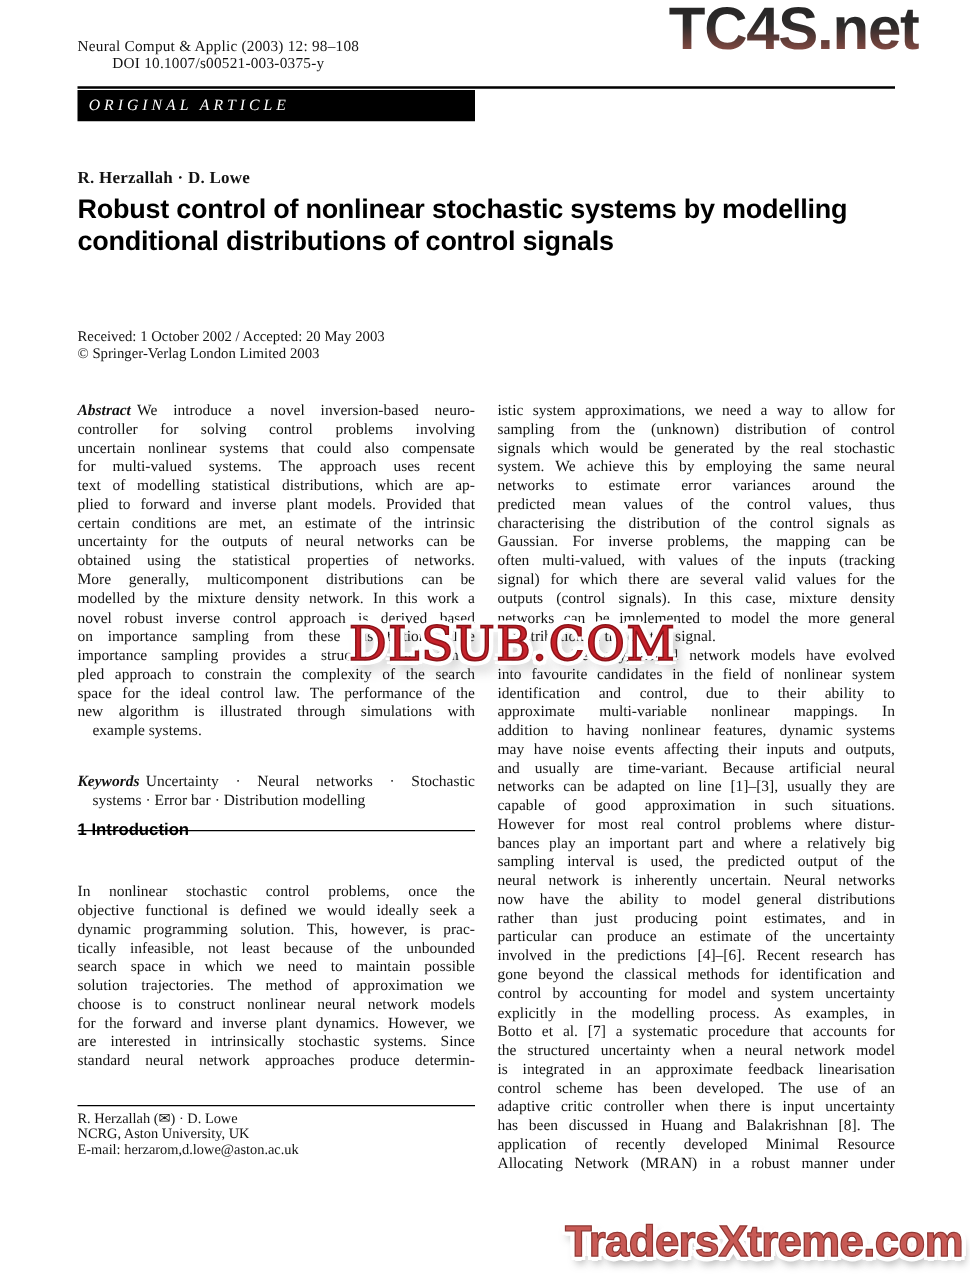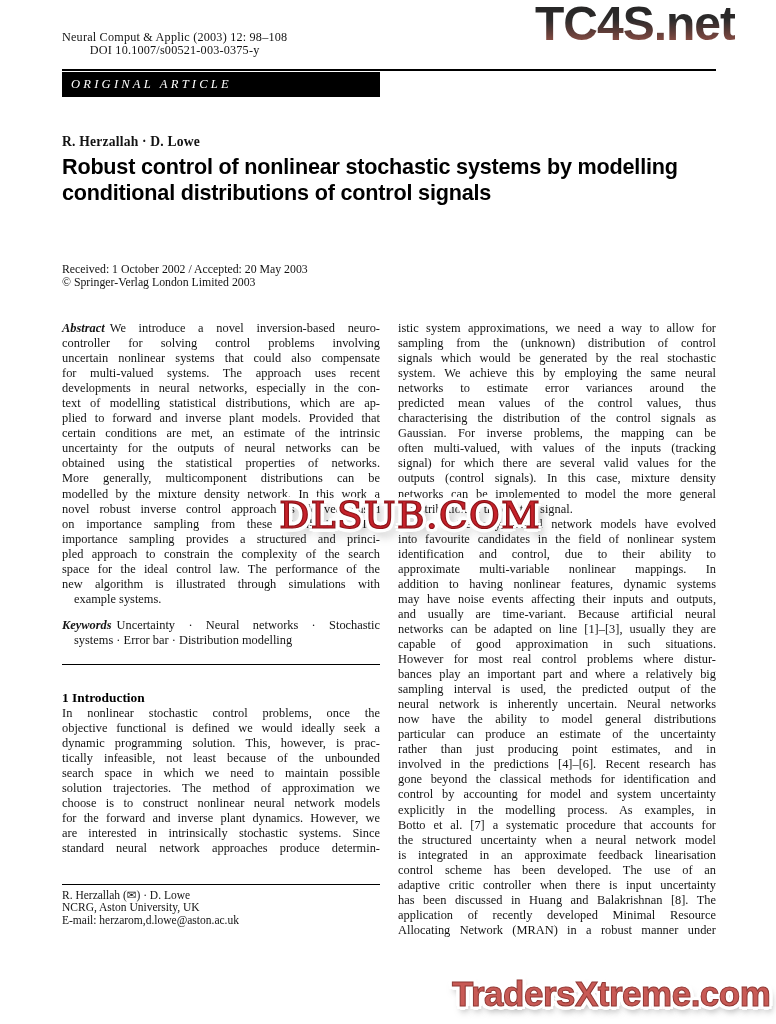--- a/index.html
+++ b/index.html
@@ -38,21 +38,21 @@
   }
   .ln-end   { text-align-last:left;padding-left:12px; }
   .ln-left  { text-align:center; text-align-last:left; }
   .ln-indent{ text-indent:11px;padding-left:48px; }
   .lead-label { font-weight:bold; margin-right:5px;font-style:italic; }
 
   .abstract-block { top:321px; }
   .keywords-block { top:618px; }
   .rule-kw  { left:62px; top:664px; width:318px; height:1.4px; }
   .sec-head {
-    left:62px; top:690px; font-family:Liberation Serif, serif;
+    left:62px; top:656px; font-family:Liberation Sans, sans-serif;
     font-weight:bold; font-size:13.4px; color:#000;
   }
   .intro-block { top:706px; }
 
   .rule-foot { left:62px; top:884px; width:318px; height:1.2px; }
   .footnote  { left:62px; top:889px; }
   .footnote .ln { font-size:11.5px; line-height:12.4px; }
 
   
   .wm { pointer-events:none; z-index:10; white-space:nowrap; }
@@ -113,21 +113,20 @@
   </div>
 
   <div class="abs col col-left abstract-block">
     <div class="ln">
       <span class="lead-label">Abstract</span><span>We introduce a novel inversion-based neuro-</span>
     </div>
     <div>
         <div class="ln">controller for solving control problems involving</div>
         <div class="ln">uncertain nonlinear systems that could also compensate</div>
         <div class="ln">for multi-valued systems. The approach uses recent</div>
-        <div class="ln">developments in neural networks, especially in the con-</div>
         <div class="ln">text of modelling statistical distributions, which are ap-</div>
         <div class="ln">plied to forward and inverse plant models. Provided that</div>
         <div class="ln">certain conditions are met, an estimate of the intrinsic</div>
         <div class="ln">uncertainty for the outputs of neural networks can be</div>
         <div class="ln">obtained using the statistical properties of networks.</div>
         <div class="ln">More generally, multicomponent distributions can be</div>
         <div class="ln">modelled by the mixture density network. In this work a</div>
         <div class="ln">novel robust inverse control approach is derived based</div>
         <div class="ln">on importance sampling from these distributions. The</div>
         <div class="ln">importance sampling provides a structured and princi-</div>
@@ -195,22 +194,22 @@
         <div class="ln">addition to having nonlinear features, dynamic systems</div>
         <div class="ln">may have noise events affecting their inputs and outputs,</div>
         <div class="ln">and usually are time-variant. Because artificial neural</div>
         <div class="ln">networks can be adapted on line [1]–[3], usually they are</div>
         <div class="ln">capable of good approximation in such situations.</div>
         <div class="ln">However for most real control problems where distur-</div>
         <div class="ln">bances play an important part and where a relatively big</div>
         <div class="ln">sampling interval is used, the predicted output of the</div>
         <div class="ln">neural network is inherently uncertain. Neural networks</div>
         <div class="ln">now have the ability to model general distributions</div>
+        <div class="ln">rather than just producing point estimates, and in</div>
         <div class="ln">particular can produce an estimate of the uncertainty</div>
-        <div class="ln">rather than just producing point estimates, and in</div>
         <div class="ln">involved in the predictions [4]–[6]. Recent research has</div>
         <div class="ln">gone beyond the classical methods for identification and</div>
         <div class="ln">control by accounting for model and system uncertainty</div>
         <div class="ln">explicitly in the modelling process. As examples, in</div>
         <div class="ln">Botto et al. [7] a systematic procedure that accounts for</div>
         <div class="ln">the structured uncertainty when a neural network model</div>
         <div class="ln">is integrated in an approximate feedback linearisation</div>
         <div class="ln">control scheme has been developed. The use of an</div>
         <div class="ln">adaptive critic controller when there is input uncertainty</div>
         <div class="ln">has been discussed in Huang and Balakrishnan [8]. The</div>

